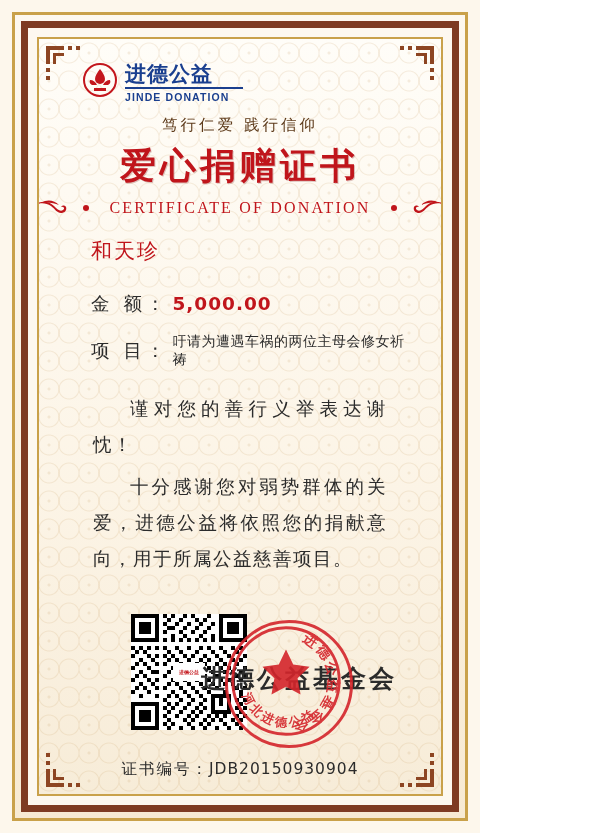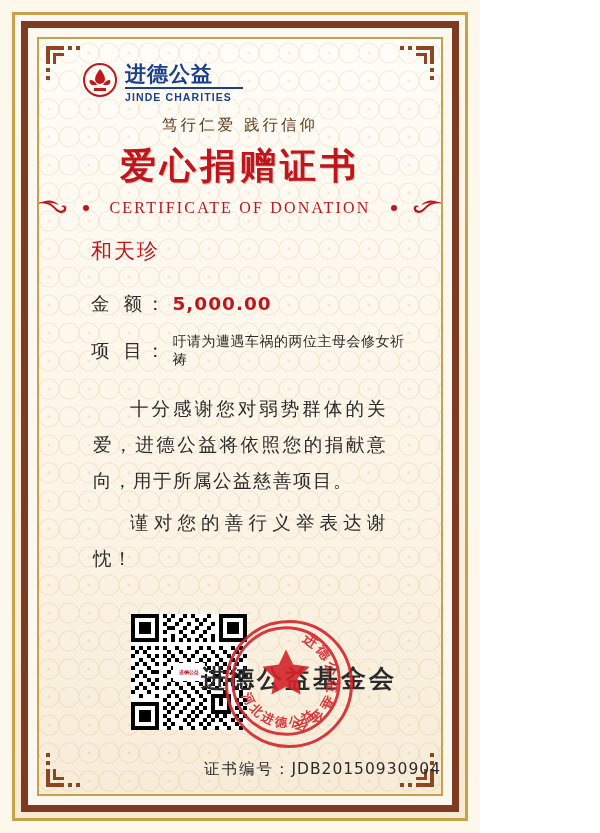--- a/index.html
+++ b/index.html
@@ -279,21 +279,21 @@
     opacity: 0.9;
   }
   .seal svg { display: block; }
 
   
   .cert-no-wrap {
     position: absolute;
     left: 0;
     right: 0;
     bottom: 14px;
-    text-align: right;
+    text-align: center;
   }
   .cert-no {
     display: inline-block;
     font-family: "DejaVu Sans", sans-serif;
     font-size: 15.5px;
     color: #2b2b2b;
     letter-spacing: 1px;
   }
   .cert-no .lbl { letter-spacing: 2px; }
 </style>
@@ -342,21 +342,21 @@
               <svg viewBox="0 0 34 34" width="34" height="34" aria-hidden="true">
                 <circle cx="17" cy="17" r="16" fill="none" stroke="currentColor" stroke-width="2"></circle>
                 <path d="M17 6c3 4 5 7 5 10a5 5 0 0 1-10 0c0-3 2-6 5-10z" fill="currentColor"></path>
                 <path d="M7 17c3 0 6 2 7 5H9a4 4 0 0 1-2-5zM27 17c-3 0-6 2-7 5h5a4 4 0 0 0 2-5z" fill="currentColor"></path>
                 <rect x="11" y="25" width="12" height="3" fill="currentColor"></rect>
               </svg>
             </div>
             <div class="logo-text">
               <div class="logo-cn">进德公益</div>
               <div class="logo-rule"></div>
-              <div class="logo-en">JINDE CHARITIES</div>
+              <div class="logo-en">JINDE DONATION</div>
             </div>
           </div>
 
           <div class="motto">笃行仁爱  践行信仰</div>
           <div class="main-title">爱心捐赠证书</div>
 
           <div class="sub-title-row">
             <div class="flourish">
               <svg viewBox="0 0 68 26" width="68" height="26" aria-hidden="true">
                 <path d="M2 18c8-10 18-12 26-7 4 3 6 7 10 7 4 0 6-3 5-6-1-2-4-2-5 0 3-1 4 2 2 3-3 2-6-1-9-4-7-7-18-6-29 7z" fill="currentColor"></path>
@@ -381,22 +381,22 @@
               <span class="field-label">金 额：</span>
               <span class="field-value amount">5,000.00</span>
             </div>
             <div class="field-row">
               <span class="field-label">项 目：</span>
               <span class="field-value project">吁请为遭遇车祸的两位主母会修女祈祷</span>
             </div>
           </div>
 
           <div class="body-text">
+            <p>谨对您的善行义举表达谢忱！</p>
             <p>十分感谢您对弱势群体的关爱，进德公益将依照您的捐献意向，用于所属公益慈善项目。</p>
-            <p>谨对您的善行义举表达谢忱！</p>
           </div>
 
           <div class="footer">
 
             <div class="qr">
               <svg viewBox="0 0 29 29" width="116" height="116" shape-rendering="crispEdges" aria-hidden="true">
                 <rect width="29" height="29" fill="#ffffff"></rect>
                 <g fill="#000000">
 
                   <rect x="0" y="0" width="7" height="1"></rect>

